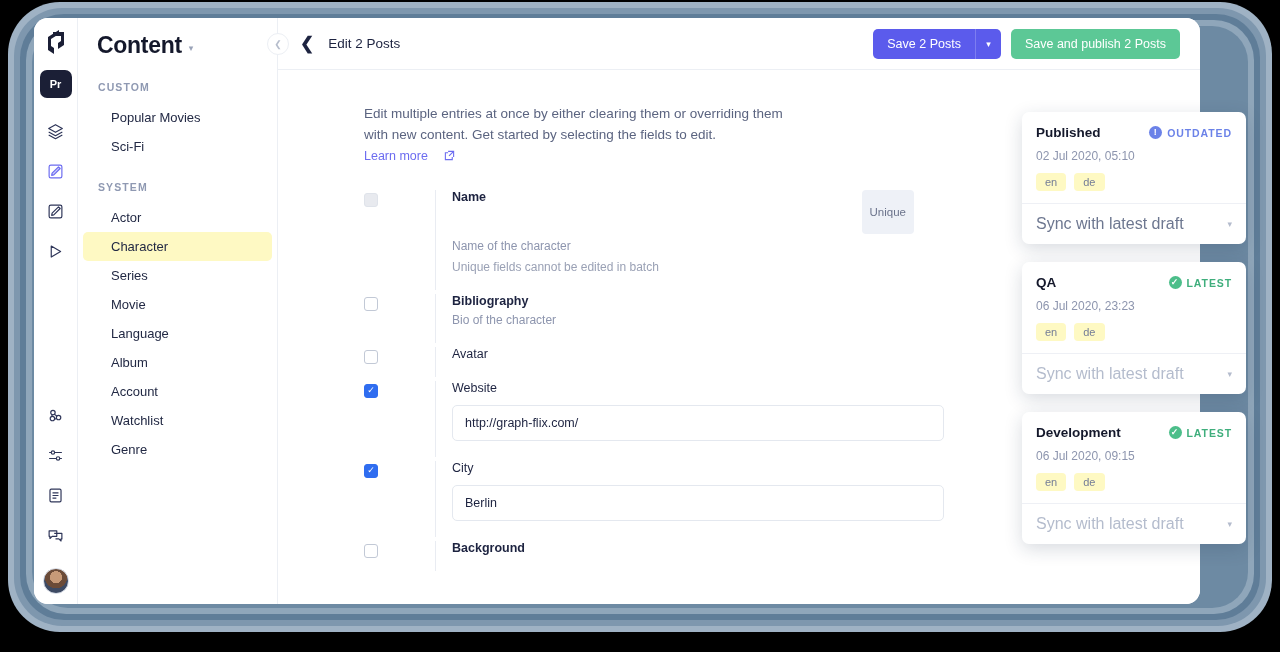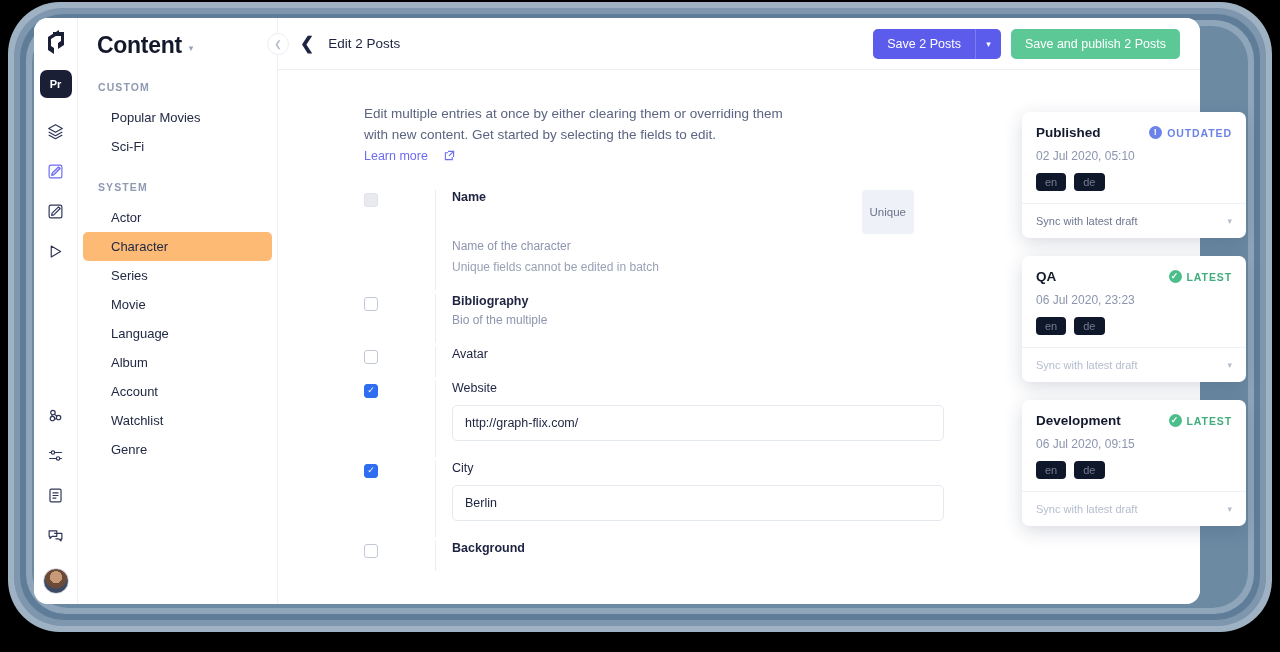--- a/index.html
+++ b/index.html
@@ -78,21 +78,21 @@
   .sb-title { font-size: 23px; font-weight: bold; color: #14182b; letter-spacing: -0.3px; }
   .sb-caret { color: #9aa3b8; font-size: 9px; margin-top: 4px; }
   .sb-group { font-size: 10.5px; letter-spacing: 1.1px; color: #8f99b2; font-weight: 600;
               padding: 0 0 0 20px; margin-bottom: 10px; }
   .sb-group.second { margin-top: 20px; }
   .sb-item {
     font-size: 13px; color: #222944;
     padding: 7px 10px 7px 28px; margin: 0 5px;
     border-radius: 5px; cursor: pointer;
   }
-  .sb-item.active { background: #fdba74; }
+  .sb-item.active { background: #fef9c3; }
 
   
   .main { flex: 1 1 auto; position: relative; background: #fff; display: flex; flex-direction: column; }
   .topbar {
     height: 52px; flex: 0 0 52px;
     border-bottom: 1px solid #eceff4;
     display: flex; align-items: center;
     padding: 0 20px 0 22px;
   }
   .back-chevron { font-size: 17px; color: #1d2340; font-weight: bold; margin-right: 14px; cursor: pointer; line-height: 1;}
@@ -176,27 +176,27 @@
                   font-size: 10.5px; letter-spacing: 0.9px; font-weight: 600; }
   .stage-status.outdated { color: #6b82e8; }
   .stage-status.latest { color: #3fae7c; }
   .status-dot { width: 13px; height: 13px; border-radius: 50%;
                 display: flex; align-items: center; justify-content: center;
                 color: #fff; font-size: 9px; font-weight: bold; line-height: 1; }
   .status-dot.blue { background: #6b82e8; }
   .status-dot.green { background: #4cbe8a; }
   .stage-date { font-size: 12px; color: #8d95ae; margin-top: 9px; }
   .locales { display: flex; gap: 8px; margin-top: 10px; }
-  .locale-chip { background: #0f172a; color: #737c97; font-size: 11px;
+  .locale-chip { background: #fef9c3; color: #737c97; font-size: 11px;
                  padding: 3px 9px; border-radius: 4px; }
   .stage-foot {
     border-top: 1px solid #eef0f5; padding: 11px 14px;
     display: flex; align-items: center; cursor: pointer;
   }
-  .sync-label { font-size: 11px; color: #6d7790; }
+  .sync-label { font-size: 16px; color: #6d7790; }
   .sync-label.muted { color: #b4bccd; }
   .sync-caret { margin-left: auto; color: #b4bccd; font-size: 9px; }
 </style>
 </head>
 <body>
 
 <div id="root">
 
   <div class="frame-layer fl1"></div>
   <div class="frame-layer fl2"></div>
@@ -330,21 +330,21 @@
               </div>
               <div class="field-desc">Name of the character</div>
               <div class="field-note">Unique fields cannot be edited in batch</div>
             </div>
           </div>
 
           <div class="field-row">
             <span class="cb"></span>
             <div class="field-body">
               <div class="field-label">Bibliography</div>
-              <div class="field-desc">Bio of the multiple</div>
+              <div class="field-desc">Bio of the character</div>
             </div>
           </div>
 
           <div class="field-row">
             <span class="cb"></span>
             <div class="field-body">
               <div class="field-label plain">Avatar</div>
             </div>
           </div>
 

